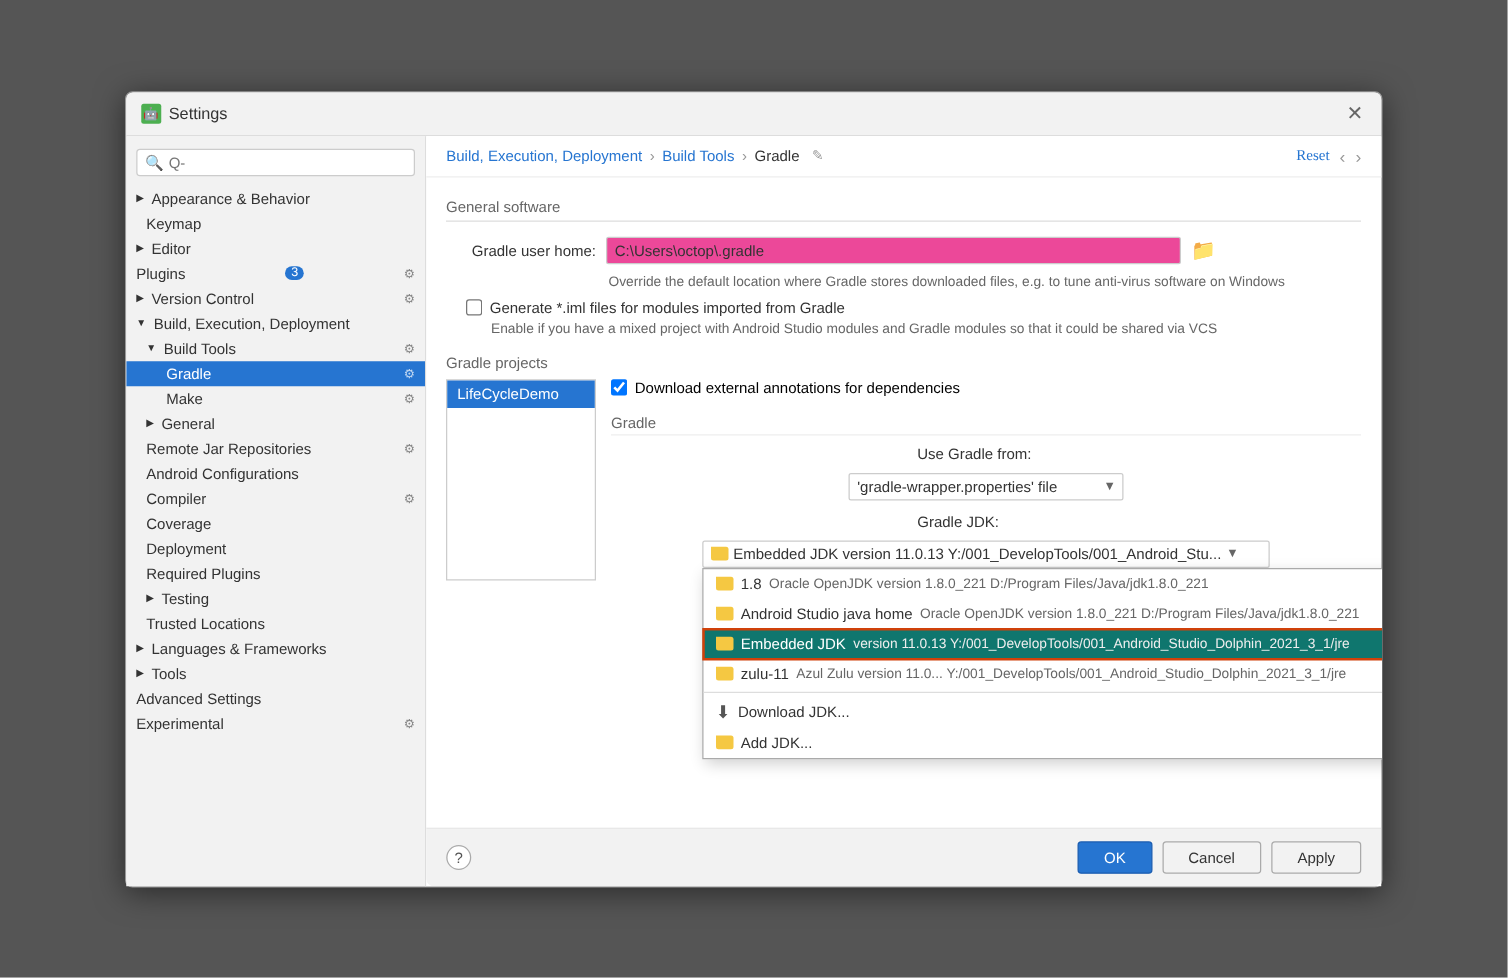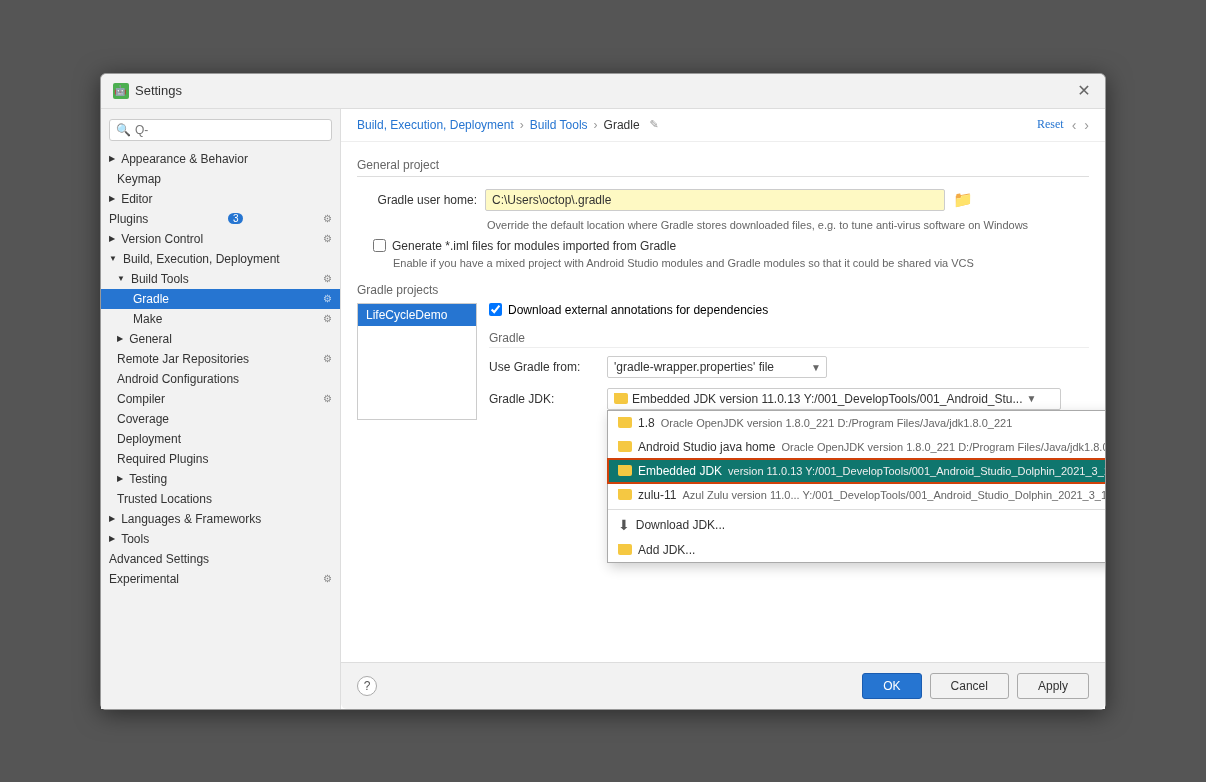--- a/index.html
+++ b/index.html
@@ -198,21 +198,21 @@
       text-align: right;
     }
     .form-input {
       border: 1px solid #ccc;
       border-radius: 2px;
       padding: 3px 6px;
       font-size: 12px;
       flex: 1;
       max-width: 460px;
       color: #333;
-      background: #fef9c3;
+      background: #ec4899;
     }
     .input-hint {
       font-size: 11px;
       color: #666;
       margin-left: 130px;
       margin-bottom: 8px;
     }
     .checkbox-row {
       display: flex;
       align-items: flex-start;
@@ -268,20 +268,21 @@
       color: #666;
       margin-bottom: 8px;
       border-bottom: 1px solid #eee;
       padding-bottom: 2px;
     }
     .gradle-form-row {
       display: flex;
       align-items: center;
       margin-bottom: 10px;
       gap: 8px;
+      flex-direction: column;
     }
     .gradle-form-label {
       font-size: 12px;
       color: #333;
       min-width: 110px;
     }
     .dropdown-select {
       border: 1px solid #ccc;
       border-radius: 2px;
       padding: 3px 24px 3px 6px;
@@ -529,21 +530,21 @@
         <span style="margin-left:4px;color:#999;font-size:11px">✎</span>
         <div class="breadcrumb-actions">
           <button class="reset-btn">Reset</button>
           <button class="nav-arrow">‹</button>
           <button class="nav-arrow">›</button>
         </div>
       </div>
 
       <div class="content-area">
 
-        <div class="section-title">General project</div>
+        <div class="section-title">General software</div>
 
         <div class="form-row">
           <span class="form-label">Gradle user home:</span>
           <input class="form-input" type="text" value="C:\Users\octop\.gradle" style="">
           <span style="color:#999;cursor:pointer;font-size:16px;">📁</span>
         </div>
         <div class="input-hint">Override the default location where Gradle stores downloaded files, e.g. to tune anti-virus software on Windows</div>
 
         <div class="checkbox-row">
           <input type="checkbox" style="">

